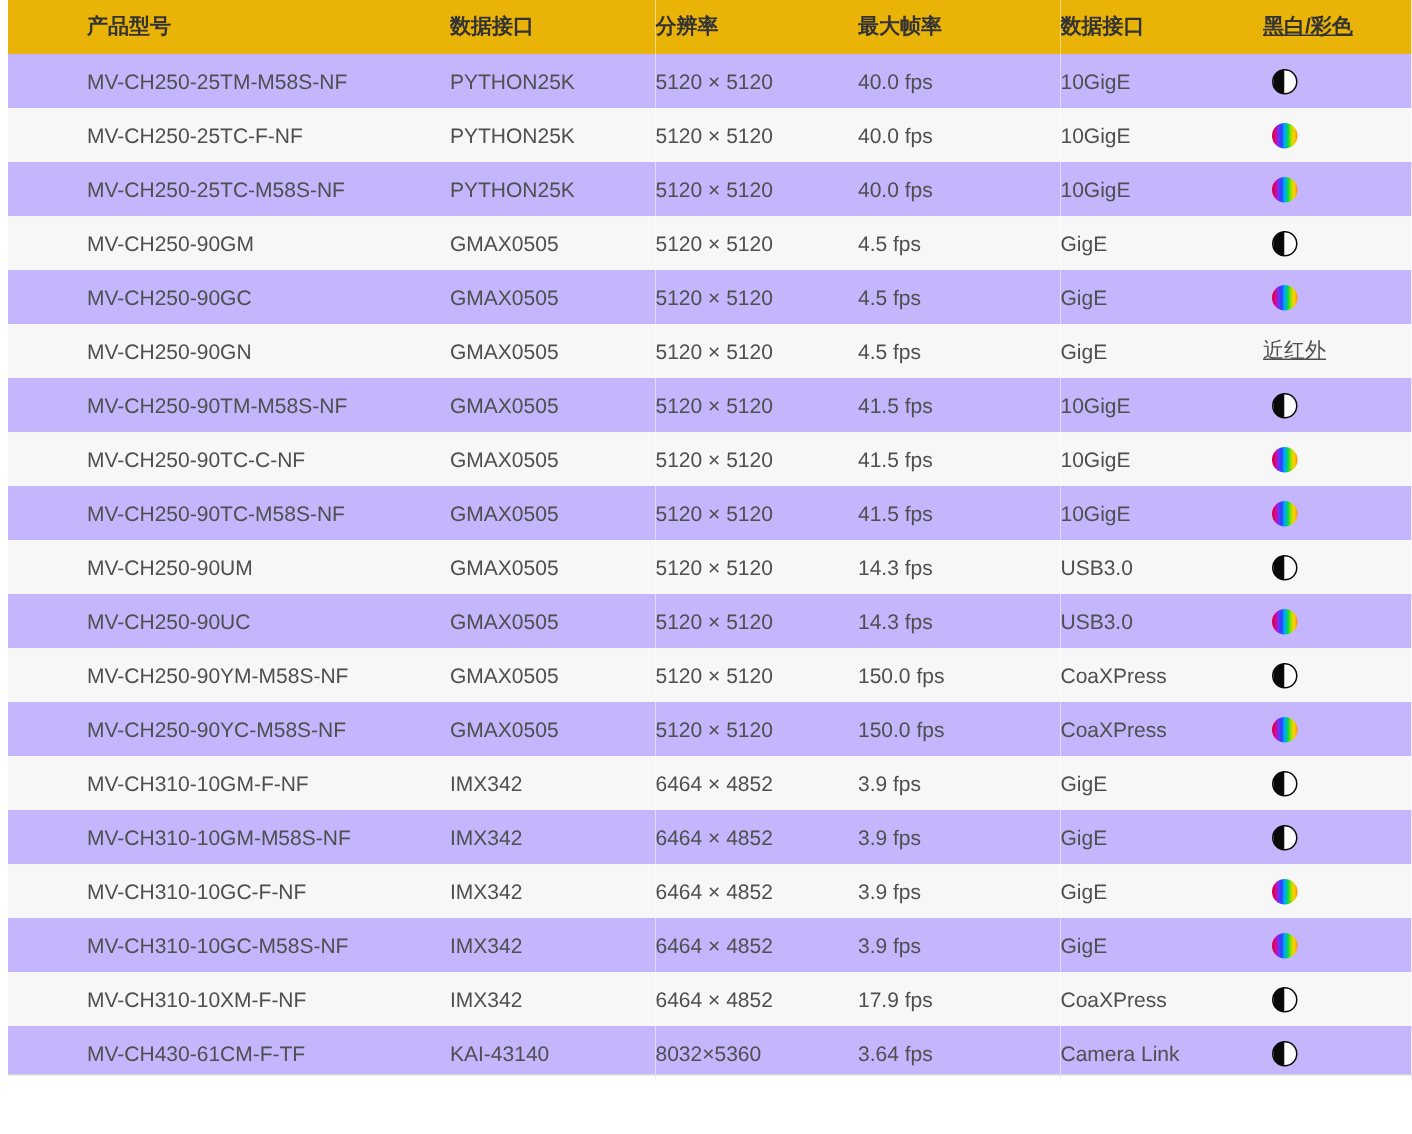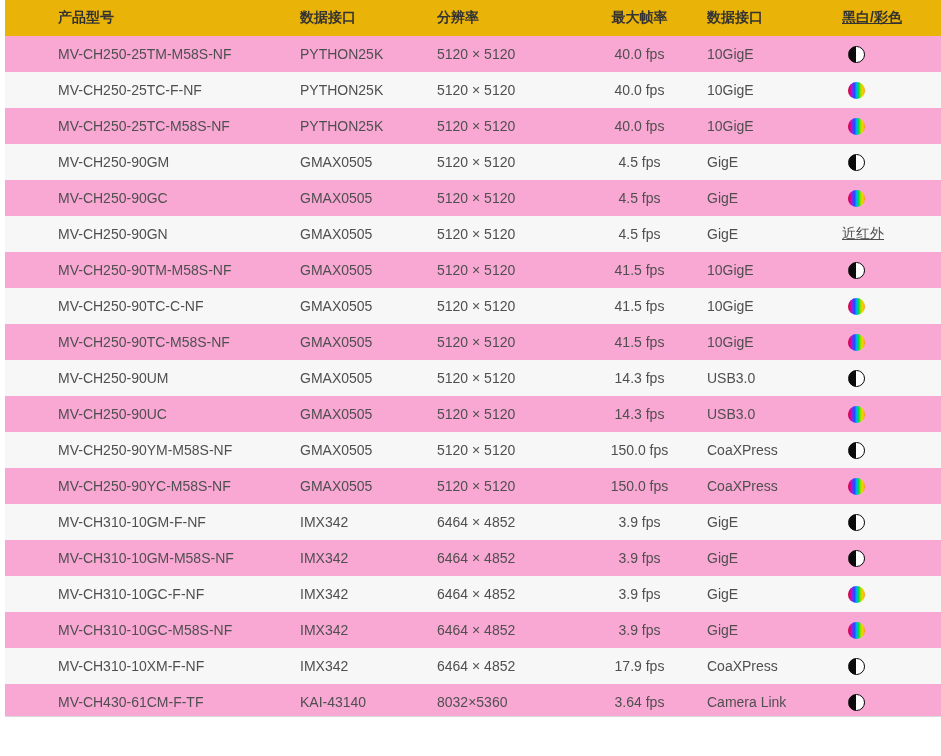--- a/index.html
+++ b/index.html
@@ -24,30 +24,30 @@
     vertical-align: middle;
     white-space: nowrap;
     overflow: hidden;
   }
   thead th {
     background: #eab308;
     color: #333333;
     font-weight: 700;
   }
   td { color: #4f4f4f; }
-  tbody tr { background: #f9a8d4; }
+  tbody tr { background: #c4b5fd; }
   tbody tr:nth-child(even) { background: #f7f7f7; }
   
   tbody tr:last-child td {
     box-shadow: inset 0 -3px 0 #ffffff, inset 0 -4px 0 #d9d9d9;
   }
   .col-model      { width: 295px; padding-left: 53px; }
   .col-sensor     { width: 137px; }
   .col-resolution { width: 135px; }
-  .col-max_fps    { width: 135px; text-align: center; }
+  .col-max_fps    { width: 135px; }
   .col-interface  { width: 135px; margin-left: 35px; }
   .col-chroma     { width:  99px; text-decoration: underline; }
   .chroma-icon {
     display: inline-block;
     width: 17px; height: 17px;
     border-radius: 50%;
     vertical-align: middle;
     margin-left: 6px;
     box-sizing: border-box;
   }

